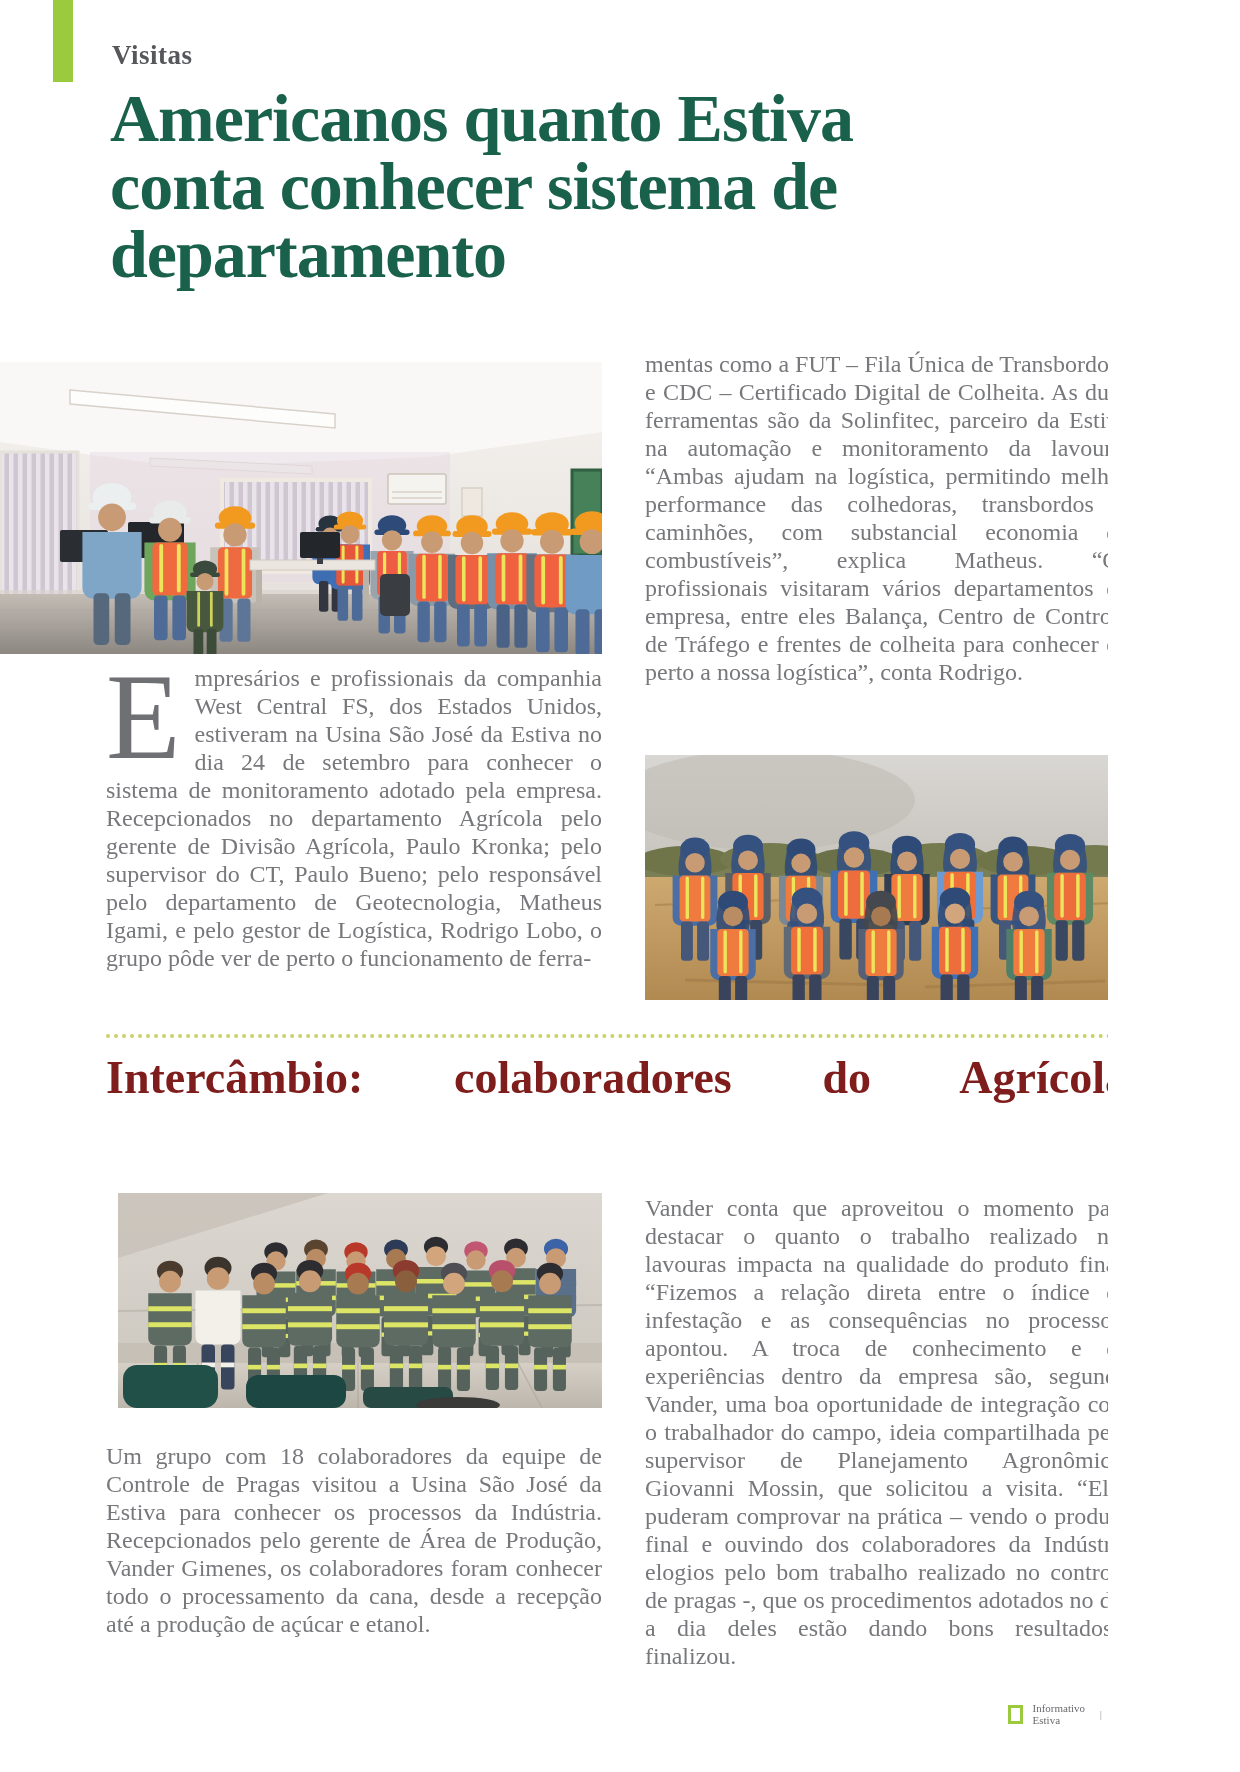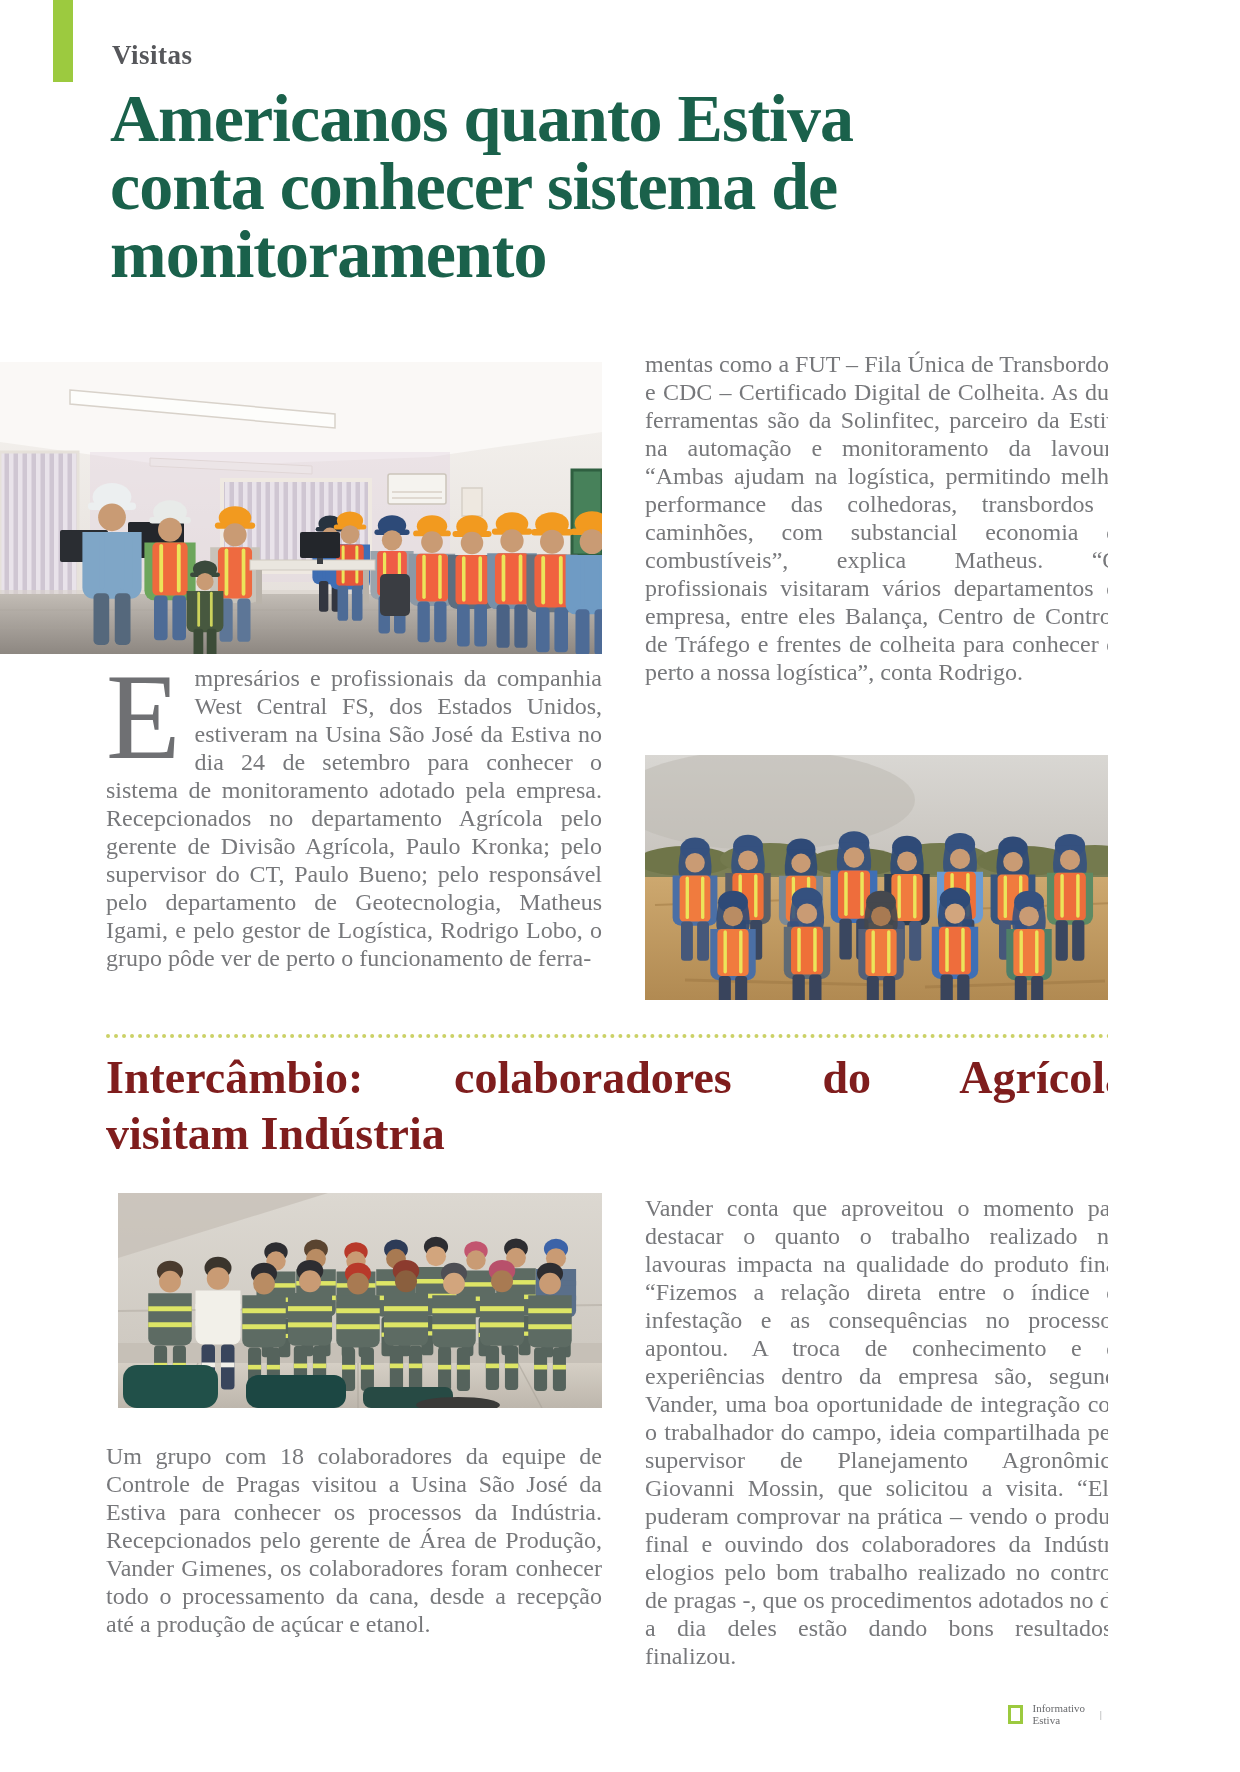--- a/index.html
+++ b/index.html
@@ -49,21 +49,21 @@
 <div class="page">
 
   <div class="accent-bar"></div>
   <div class="side-stripe"></div>
 
   <div class="section-label">Visitas</div>
 
   <h1 class="headline1">
     <span class="h1line">Americanos quanto Estiva</span>
     <span class="h1line">conta conhecer sistema de</span>
-    <span class="h1line">monitoramento</span>
+    <span class="h1line">departamento</span>
   </h1>
 
   <div class="photo photo1">
     <svg width="602" height="292" viewBox="0 0 602 292" preserveAspectRatio="none">
       <defs>
         <linearGradient id="pw1" x1="0" y1="0" x2="0" y2="1">
           <stop offset="0" stop-color="#f7f5f2"></stop>
             <stop offset="1" stop-color="#e2dcd7"></stop>
         </linearGradient>
         <linearGradient id="pf1" x1="0" y1="0" x2="0" y2="1">
@@ -183,21 +183,20 @@
       <use href="#wk2" transform="translate(236,194) scale(1.42)" style="--hat:#45484e;--face:#a87a52;--shirt:#556077;--vest:#f07b3e;--pants:#39445c"></use>
       <use href="#wk2" transform="translate(310,192) scale(1.45)" style="--hat:#2f4a77;--face:#d2a57d;--shirt:#3f6fb5;--vest:#ee6d3c;--pants:#39445c"></use>
       <use href="#wk2" transform="translate(384,194) scale(1.42)" style="--hat:#35517f;--shirt:#4f7f68;--vest:#f07b3e;--pants:#39445c"></use>
     </svg>
   </div>
 
   <div class="divider"></div>
 
   <h2 class="headline2">
     <span class="h2line h2just">Intercâmbio: colaboradores do Agrícola</span>
-    <span class="h2line">visitam Indústria</span>
   </h2>
 
   <div class="photo photo3">
     <svg width="484" height="215" viewBox="0 0 484 215" preserveAspectRatio="none">
       <defs>
         <linearGradient id="w3" x1="0" y1="0" x2="0" y2="1">
           <stop offset="0" stop-color="#dcd8d1"></stop>
             <stop offset="1" stop-color="#cfcac2"></stop>
         </linearGradient>
         <linearGradient id="f3b" x1="0" y1="0" x2="0" y2="1">

